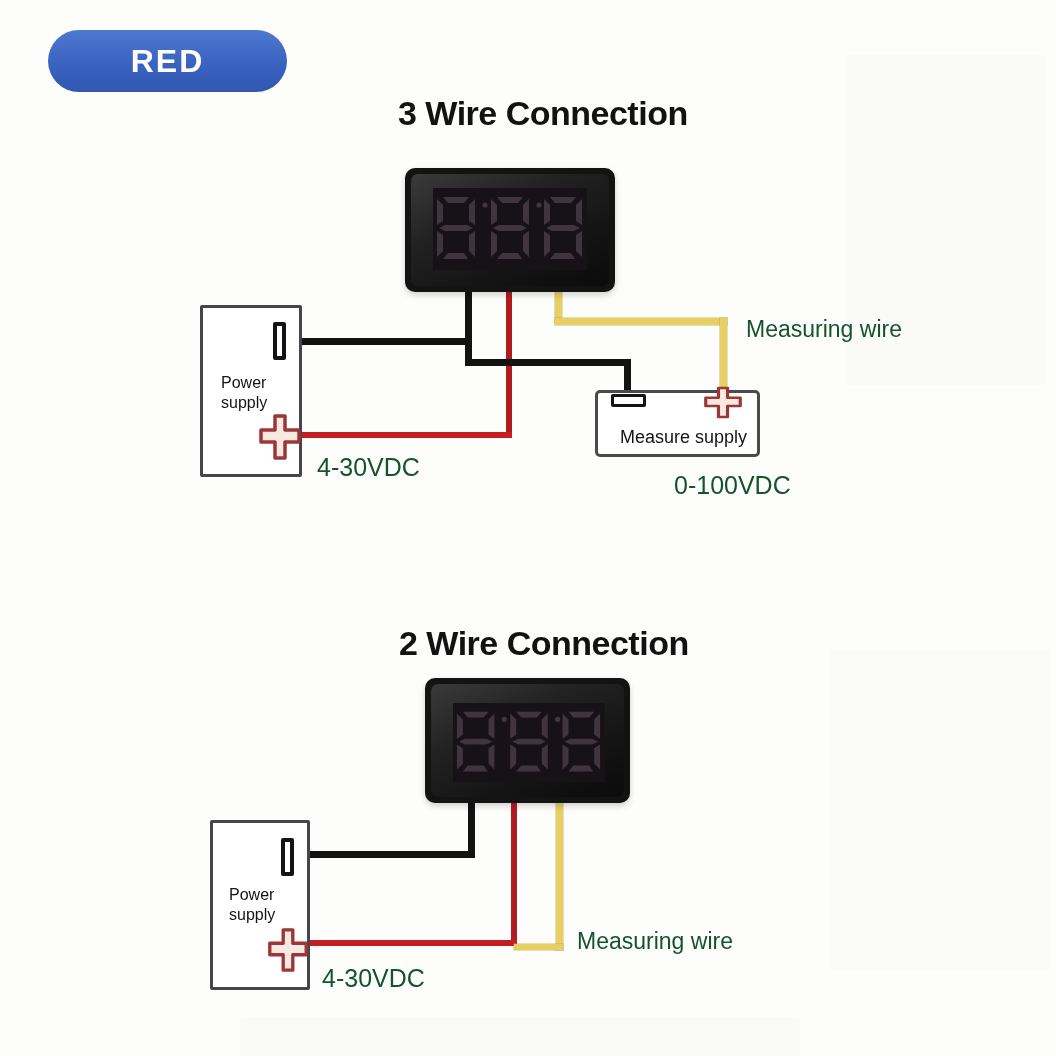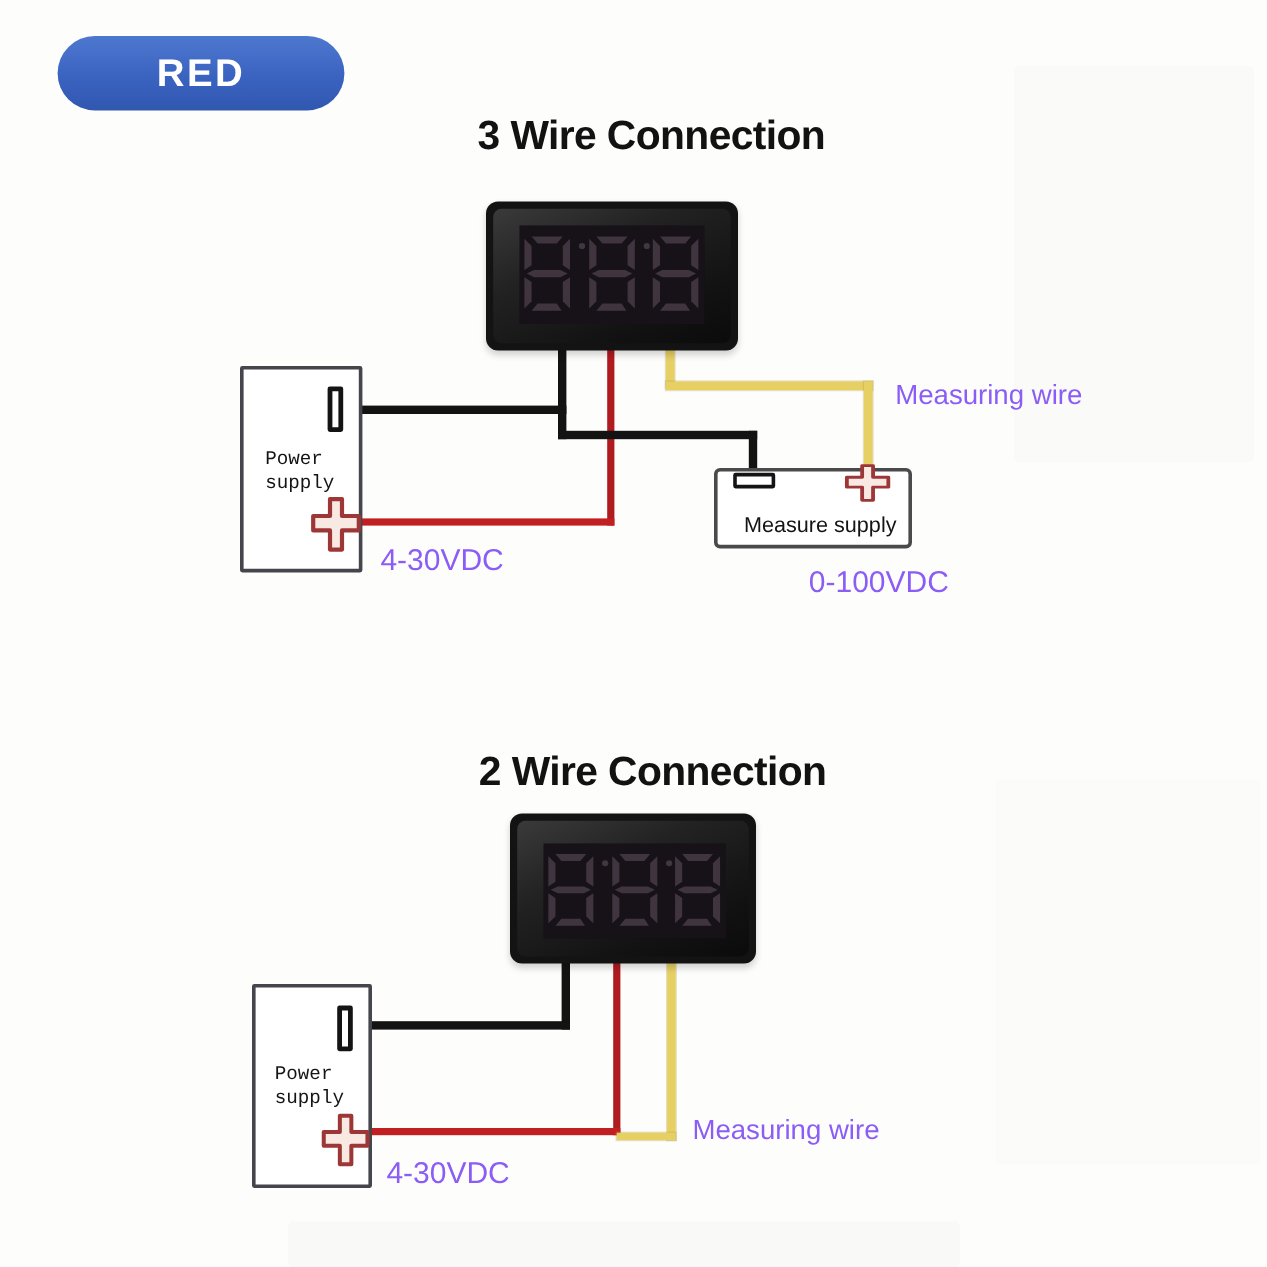--- a/index.html
+++ b/index.html
@@ -34,28 +34,28 @@
   .wire{position:absolute;}
   .wk{background:#131313;}
   .wr{background:#b01b20;}
   .wrb{background:#c21f22;}
   .wy{background:#e6cf63;box-shadow:0 0 0 1px rgba(190,160,60,.35);}
   
   .supply-box{position:absolute;background:#fff;border:3px solid #45454c;box-sizing:border-box;}
   .ps1{left:200px;top:305px;width:102px;height:172px;border-radius:2px;}
   .ps2{left:210px;top:820px;width:100px;height:170px;border-radius:2px;}
   .ms1{left:595px;top:390px;width:165px;height:67px;border-radius:5px;border-color:#4a4a4a;padding-left:36px;}
-  .ps-label{position:absolute;font-size:16px;line-height:20px;color:#141414;font-family:Liberation Mono, monospace;}
+  .ps-label{position:absolute;font-size:16px;line-height:20px;color:#141414;}
   .ms-label{position:absolute;font-size:18px;color:#141414;white-space:nowrap;}
   
   .neg-bar-v{position:absolute;width:13px;height:38px;border:4px solid #141414;background:#fff;box-sizing:border-box;border-radius:2px;}
   .neg-bar-h{position:absolute;width:35px;height:13px;border:3px solid #141414;background:#fff;box-sizing:border-box;border-radius:2px;}
   .cross{position:absolute;}
   
-  .lbl{position:absolute;white-space:nowrap;color:#8b5cf6;}
+  .lbl{position:absolute;white-space:nowrap;color:#14532d;}
   .lbl-volt{font-size:25px;}
   .lbl-wire{font-size:23px;}
 </style>
 </head>
 <body>
 
 <div class="canvas">
 
   <div class="smudge" style="left:845px;top:55px;width:200px;height:330px;"></div>
   <div class="smudge" style="left:830px;top:650px;width:220px;height:320px;background:#fbfbf9;"></div>

